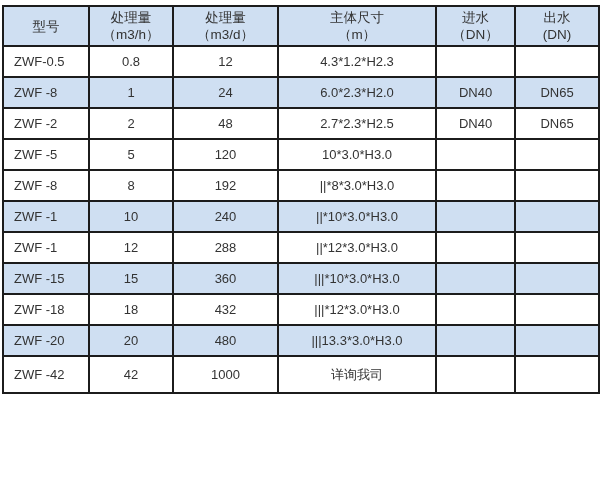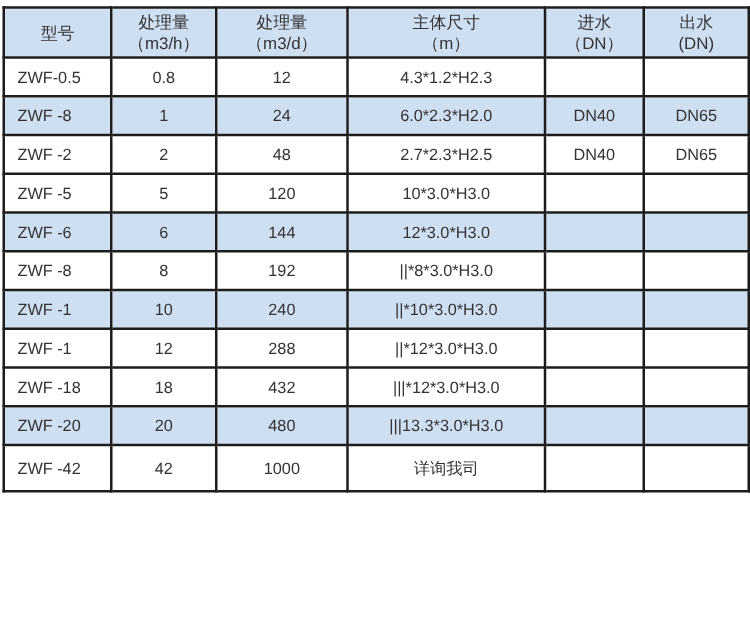--- a/index.html
+++ b/index.html
@@ -101,28 +101,20 @@
         <td>DN65</td>
       </tr>
       <tr>
         <td class="model">ZWF -5</td>
         <td>5</td>
         <td>120</td>
         <td>10*3.0*H3.0</td>
         <td></td>
         <td></td>
       </tr>
-      <tr class="band">
-        <td class="model">ZWF -6</td>
-        <td>6</td>
-        <td>144</td>
-        <td>12*3.0*H3.0</td>
-        <td></td>
-        <td></td>
-      </tr>
       <tr>
         <td class="model">ZWF -8</td>
         <td>8</td>
         <td>192</td>
         <td>||*8*3.0*H3.0</td>
         <td></td>
         <td></td>
       </tr>
       <tr class="band">
         <td class="model">ZWF -1</td>
@@ -130,20 +122,28 @@
         <td>240</td>
         <td>||*10*3.0*H3.0</td>
         <td></td>
         <td></td>
       </tr>
       <tr>
         <td class="model">ZWF -1</td>
         <td>12</td>
         <td>288</td>
         <td>||*12*3.0*H3.0</td>
+        <td></td>
+        <td></td>
+      </tr>
+      <tr class="band">
+        <td class="model">ZWF -15</td>
+        <td>15</td>
+        <td>360</td>
+        <td>|||*10*3.0*H3.0</td>
         <td></td>
         <td></td>
       </tr>
       <tr>
         <td class="model">ZWF -18</td>
         <td>18</td>
         <td>432</td>
         <td>|||*12*3.0*H3.0</td>
         <td></td>
         <td></td>

